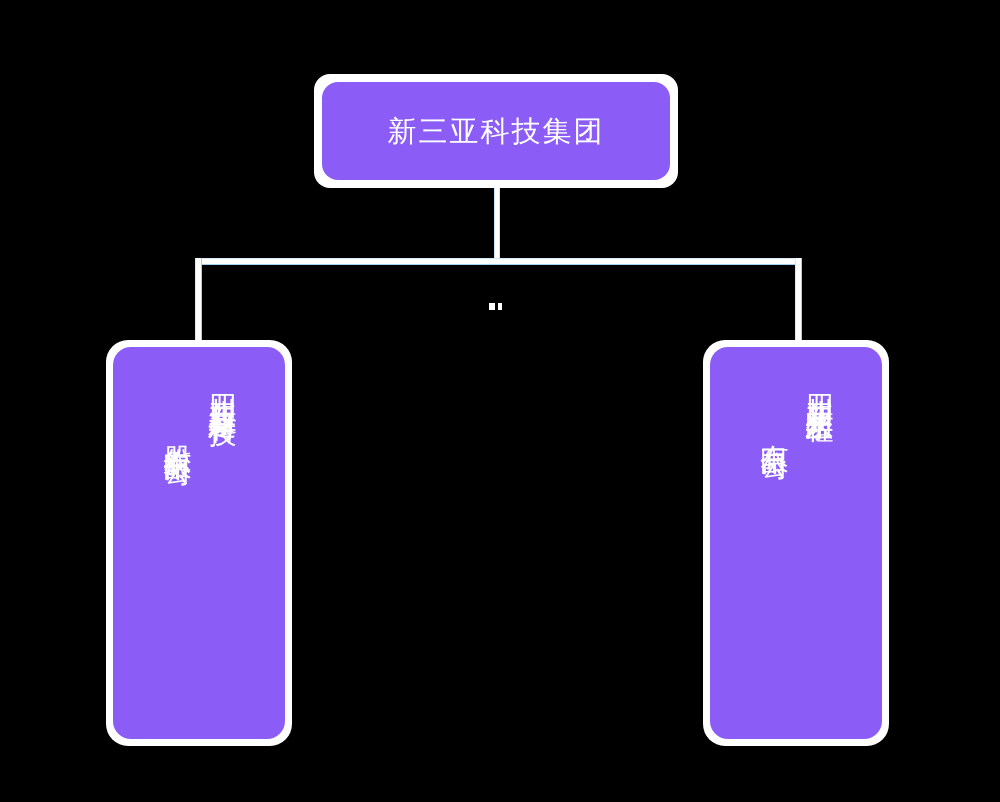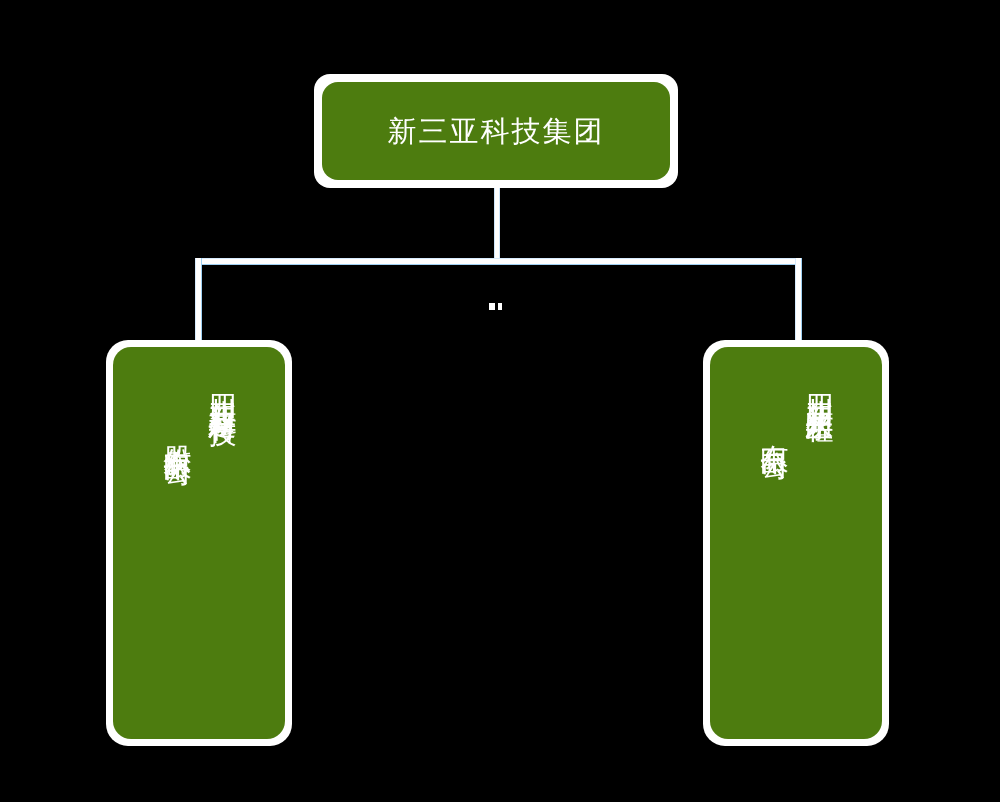--- a/index.html
+++ b/index.html
@@ -67,21 +67,21 @@
   
   .halo {
     position: absolute;
     background: #ffffff;
     border-radius: 16px;
   }
 
   
   .node {
     position: absolute;
-    background: #4d7c0f;
+    background: #8b5cf6;
     border-radius: 14px;
     color: #ffffff;
     box-sizing: border-box;
     display: flex;
     align-items: center;
     justify-content: center;
   }
   .node-root {
     left: 322px;
     top: 82px;

